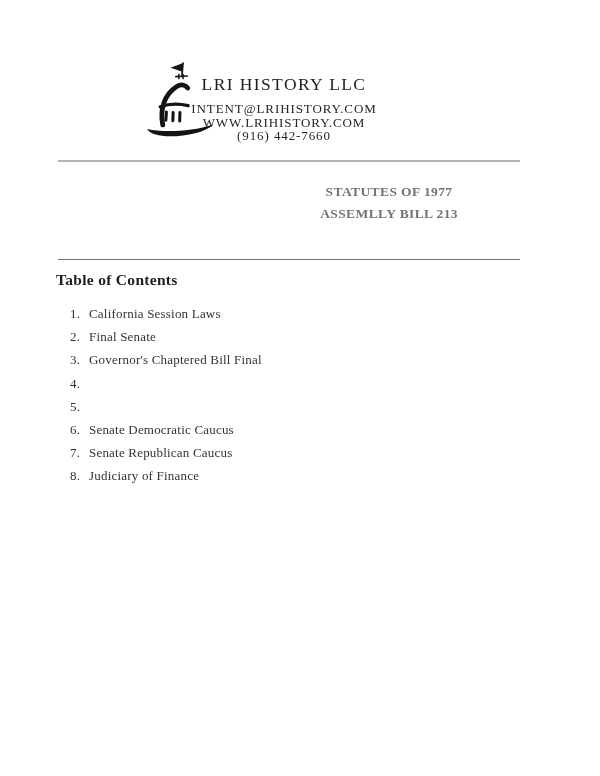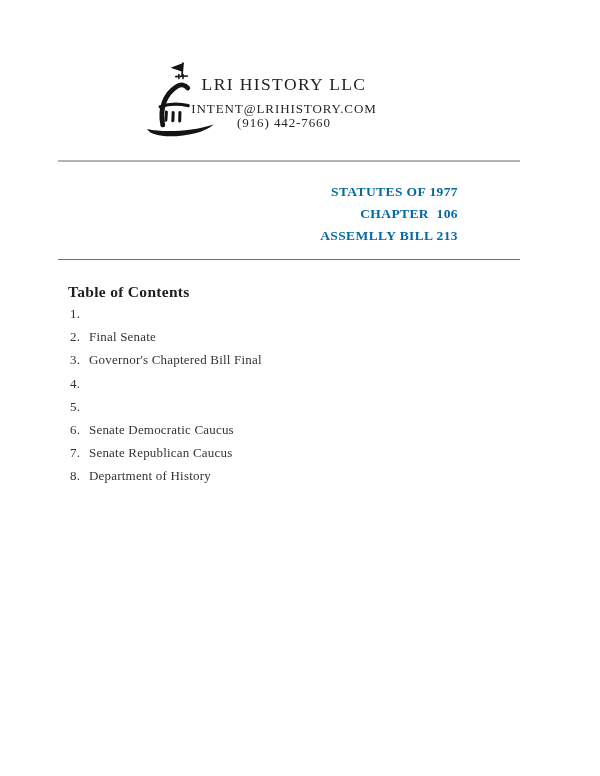--- a/index.html
+++ b/index.html
@@ -51,35 +51,35 @@
   
   .rule { position: absolute; left: 58px; width: 462px; }
   .rule-top { top: 160px; height: 2px; background: #b4b4b4; }
   .rule-bottom { top: 259px; height: 1px; background: #6f6f6f; }
 
   
   .statutes {
     position: absolute;
     top: 181px;
     right: 110px;
-    text-align: right;
+    text-align: center;
     font-weight: bold;
     font-size: 13.5px;
     line-height: 22px;
     letter-spacing: 0.4px;
-    color: #0369a1;
+    color: #737373;
   }
   .statutes div { white-space: pre; }
 
   
   .toc-title {
     position: absolute;
     top: 271px;
     left: 56px;
-    margin: 12px;
+    margin: 0;
     font-size: 15.5px;
     font-weight: bold;
     letter-spacing: 0.3px;
     color: #1e1e1e;
   }
   .toc-list {
     position: absolute;
     top: 306px;
     left: 70px;
   }
@@ -123,38 +123,39 @@
 
       <path d="M38.5,3.5 L26.5,8 L38,11.8 Z" fill="#141414"></path>
 
       <path d="M4,67 C20,70.5 46,69.5 68,62.5 C59,70.5 40,74.5 22,73.8 C12,73.2 5.5,70.5 4,67 Z" fill="#141414"></path>
     </svg>
   </div>
 
   <div class="header-text">
     <div class="company-name">LRI HISTORY LLC</div>
     <div class="contact-line">INTENT@LRIHISTORY.COM</div>
+    <div class="contact-line">WWW.LRIHISTORY.COM</div>
     <div class="contact-line">(916) 442-7660</div>
   </div>
 
   <div class="rule rule-top"></div>
 
   <div class="statutes">
     <div>STATUTES OF 1977</div>
-    <div>CHAPTER  106</div>
     <div>ASSEMLLY BILL 213</div>
   </div>
 
   <div class="rule rule-bottom"></div>
 
   <h2 class="toc-title">Table of Contents</h2>
 
   <div class="toc-list">
     <div class="toc-row">
       <span class="toc-num">1.</span>
+      <span class="toc-label">California Session Laws</span>
     </div>
     <div class="toc-row">
       <span class="toc-num">2.</span>
       <span class="toc-label">Final Senate</span>
     </div>
     <div class="toc-row">
       <span class="toc-num">3.</span>
       <span class="toc-label">Governor's Chaptered Bill Final</span>
     </div>
     <div class="toc-row">
@@ -166,17 +167,17 @@
     <div class="toc-row">
       <span class="toc-num">6.</span>
       <span class="toc-label">Senate Democratic Caucus</span>
     </div>
     <div class="toc-row">
       <span class="toc-num">7.</span>
       <span class="toc-label">Senate Republican Caucus</span>
     </div>
     <div class="toc-row">
       <span class="toc-num">8.</span>
-      <span class="toc-label">Department of History</span>
+      <span class="toc-label">Judiciary of Finance</span>
     </div>
   </div>
 
 </div>
 
 </body></html>

